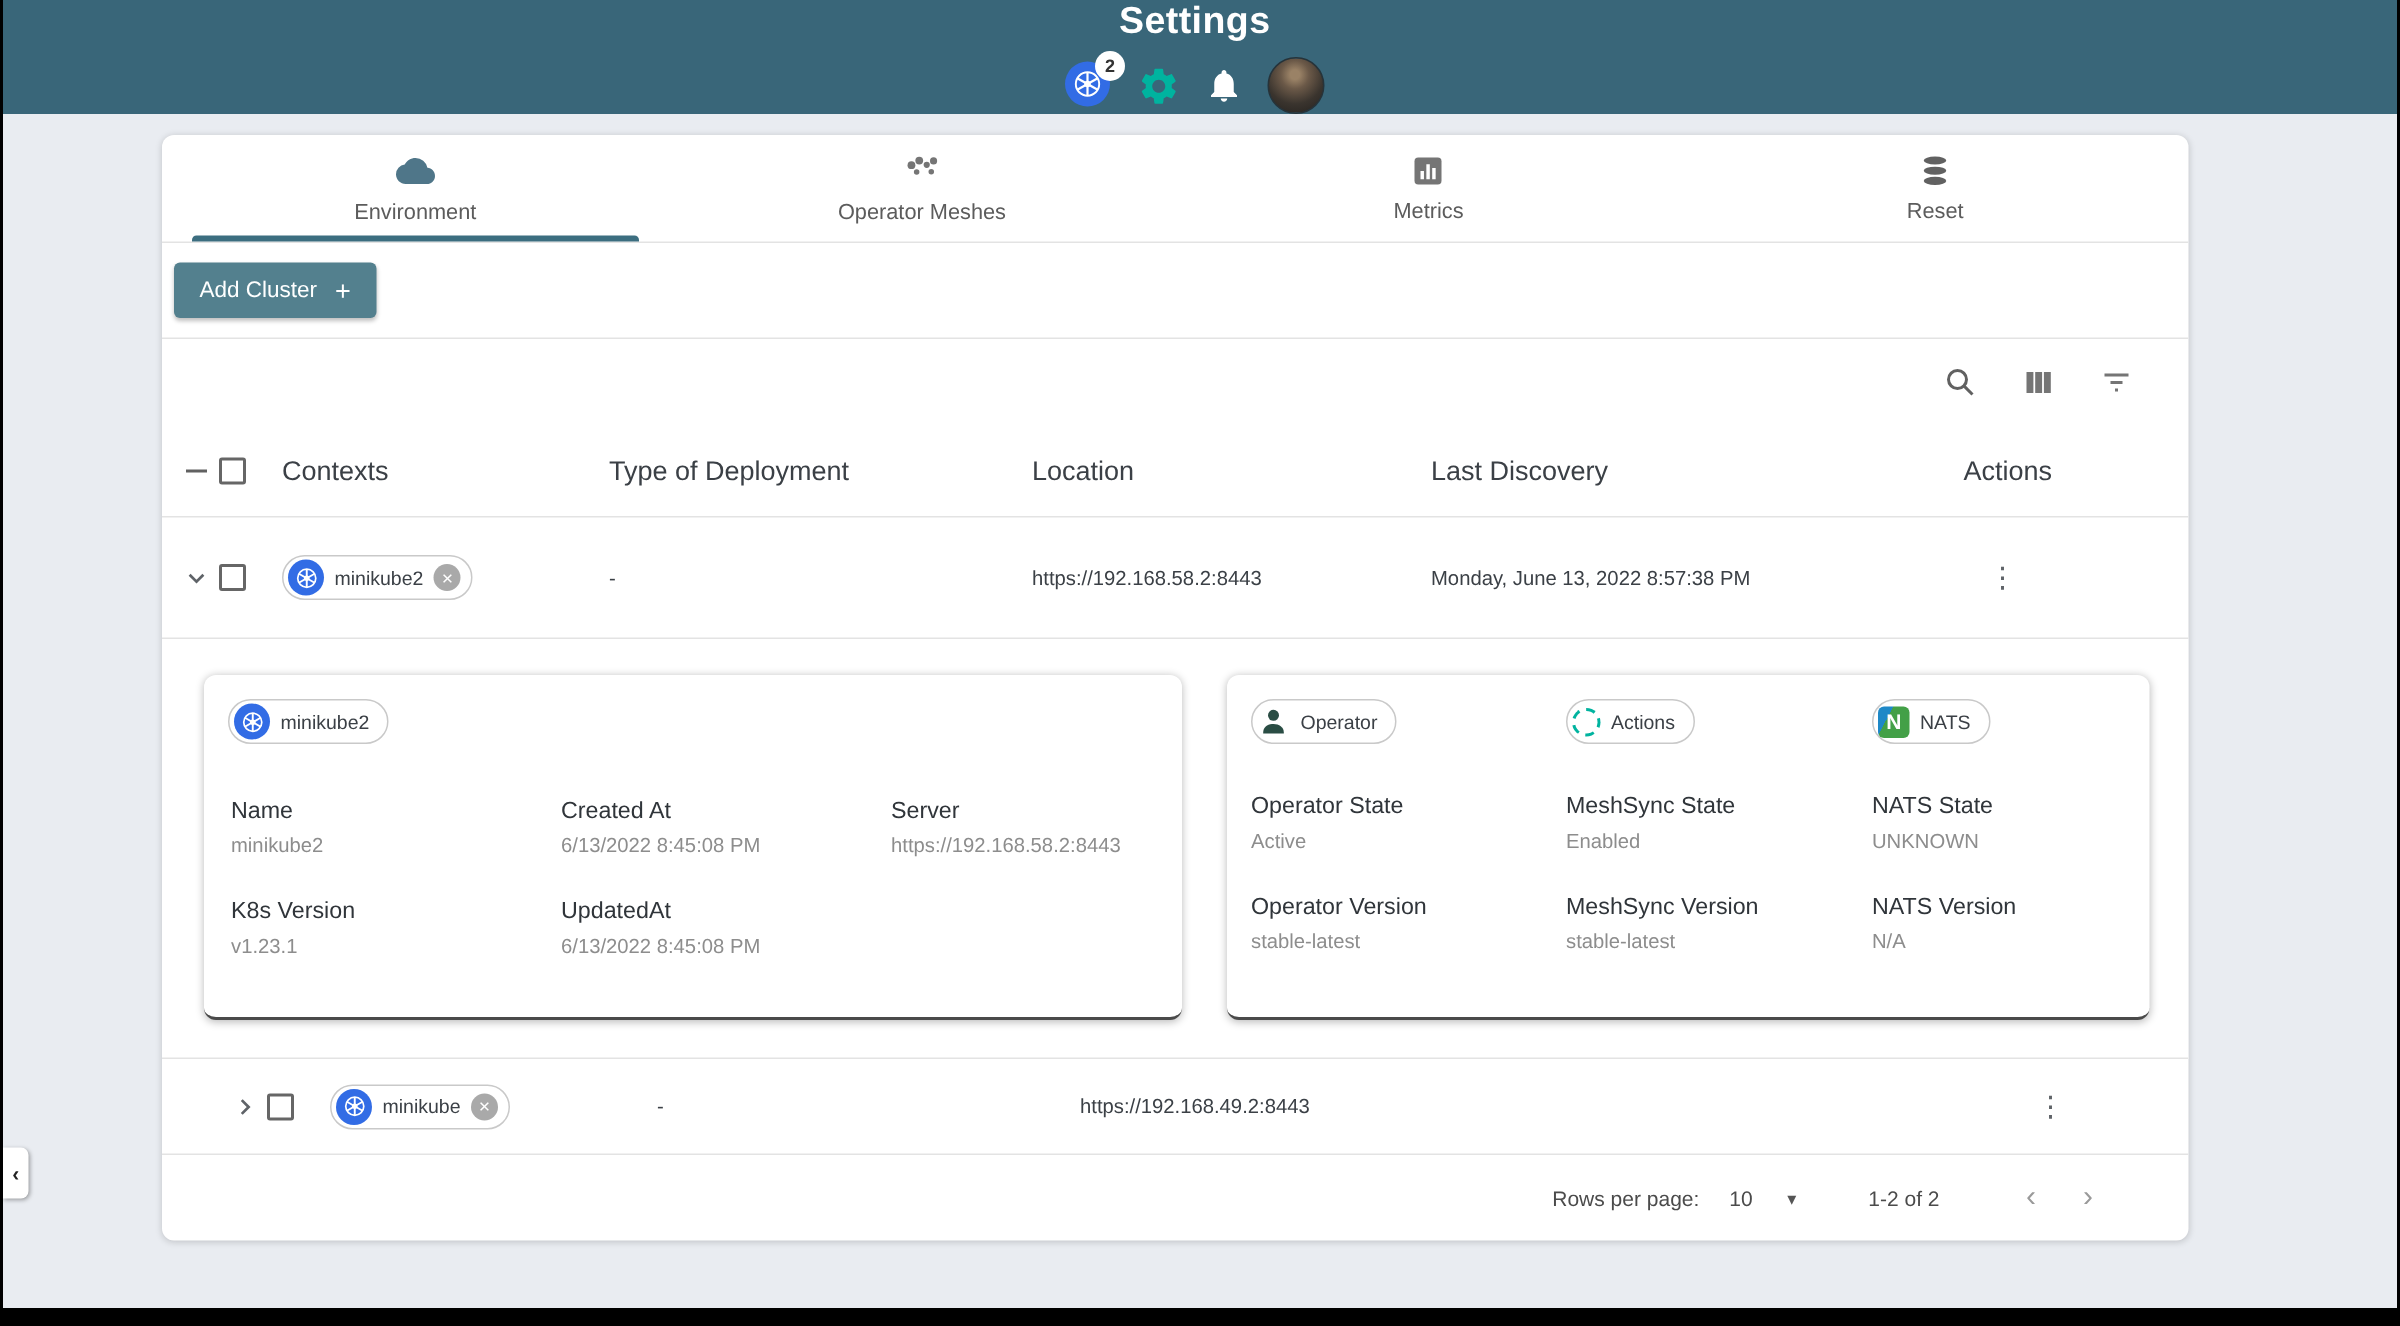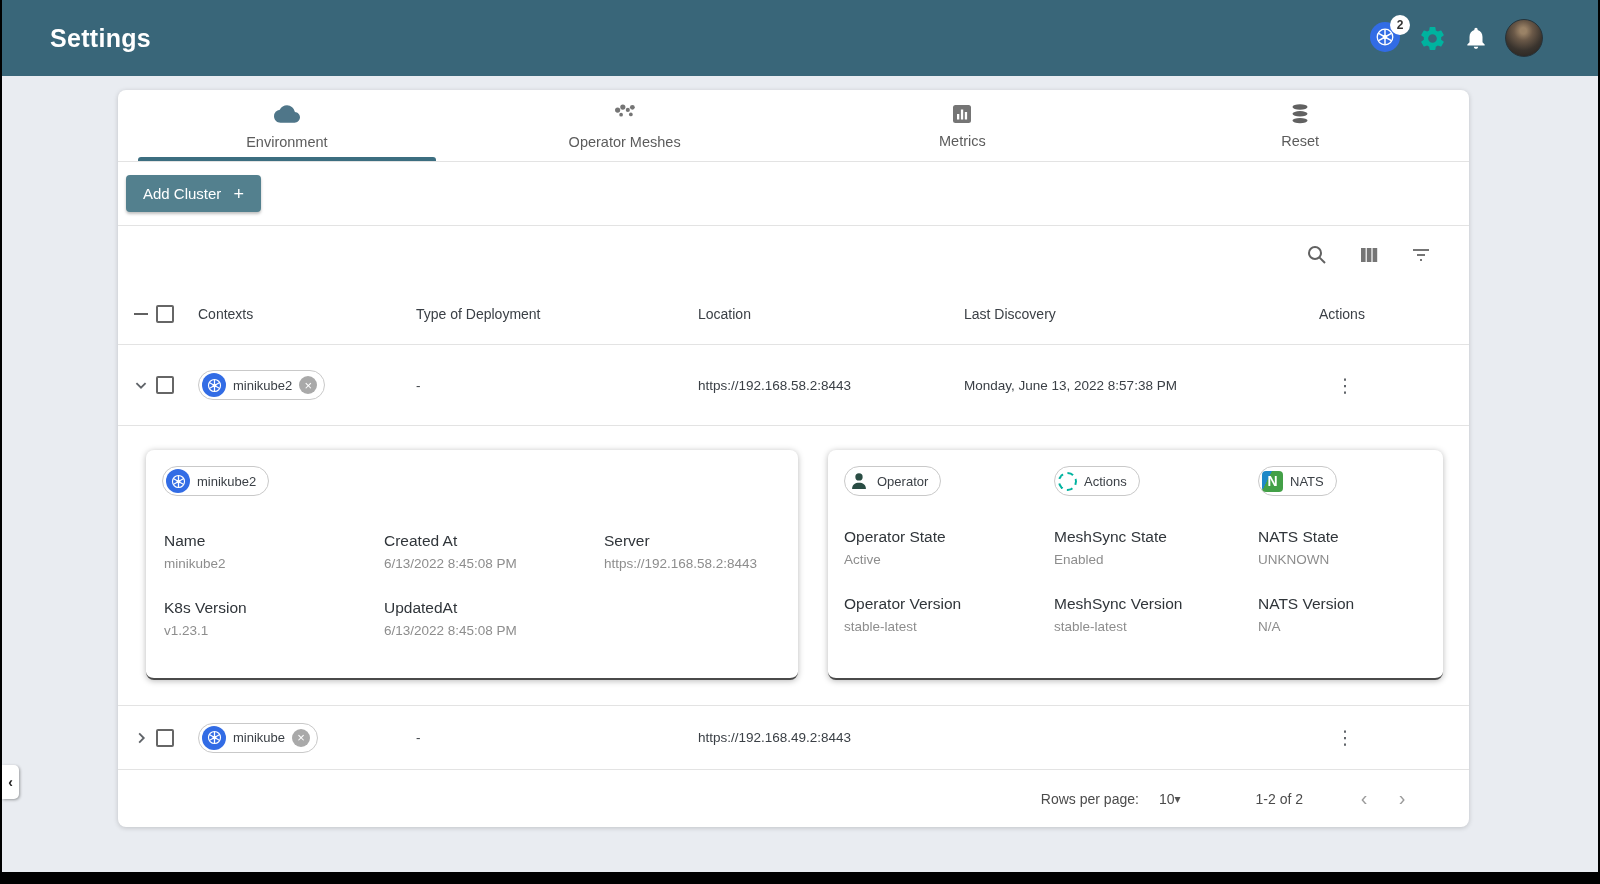--- a/index.html
+++ b/index.html
@@ -10,21 +10,21 @@
     position:relative;
     overflow:hidden;
   }
   .viewport {
     position:absolute; top:0; left:2px; width:1596px; height:872px;
     background:#e9ecf1; overflow:hidden;
   }
   
   .appbar {
     height:76px; background:#396679; display:flex; align-items:center;
-    justify-content:space-between; padding:0 55px 0 48px;
+    justify-content:space-between; padding:0 55px 0 48px;flex-direction:column;
   }
   .appbar-title { color:#fff; font-size:25px; font-weight:bold; letter-spacing:.3px; }
   .appbar-icons { display:flex; align-items:center; gap:16px; }
   .k8s-wrap { position:relative; width:32px; height:32px; cursor:pointer; }
   .k8s-circle {
     width:30px; height:30px; border-radius:50%; background:#326ce5;
     display:flex; align-items:center; justify-content:center;
   }
   .k8s-badge {
     position:absolute; top:-7px; right:-8px; width:20px; height:20px;
@@ -32,21 +32,21 @@
     display:flex; align-items:center; justify-content:center;
   }
   .icon-btn { cursor:pointer; display:flex; align-items:center; justify-content:center; }
   .avatar {
     width:38px; height:38px; border-radius:50%; cursor:pointer;
     background: radial-gradient(circle at 48% 30%, #9a8266 10%, #6b5948 30%, #3a342e 62%, #23201d 100%);
     border:1px solid #26333a;
   }
   
   .main-card {
-    position:absolute; left:116px; top:90px; width:1351px; height:737px;
+    position:absolute; left:106px; top:90px; width:1351px; height:737px;
     background:#fff; border-radius:8px; box-shadow:0 1px 5px rgba(0,0,0,.18);
     display:flex; flex-direction:column; overflow:hidden;
   }
   
   .tabs { height:72px; display:flex; border-bottom:1px solid #e3e3e3; flex:none; }
   .tab {
     flex:1; display:flex; flex-direction:column; align-items:center;
     justify-content:center; gap:7px; position:relative; cursor:pointer;
   }
   .tab-label { font-size:14.5px; color:#5c5c5c; }
@@ -58,23 +58,23 @@
   .addbar { height:64px; border-bottom:1px solid #e3e3e3; display:flex; align-items:center; padding-left:8px; flex:none; }
   .add-btn {
     background:#53808e; color:#fff; font-size:15px; border:none; border-radius:4px;
     padding:10px 17px; display:flex; gap:12px; align-items:center;
     box-shadow:0 2px 3px rgba(0,0,0,.25); cursor:pointer; font-family:inherit;
   }
   .add-plus { font-size:18px; line-height:14px; }
   
   .toolbar { height:58px; display:flex; align-items:center; justify-content:flex-end; gap:28px; padding-right:36px; flex:none; }
   
-  .thead { height:61px; display:flex; align-items:center; border-bottom:1px solid #e3e3e3; color:#3b4046; font-size:14px; flex:none; }
+  .thead { height:61px; display:flex; align-items:center; border-bottom:1px solid #e3e3e3; color:#3b4046; font-size:18px; flex:none; }
   .trow  { display:flex; align-items:center; border-bottom:1px solid #e3e3e3; font-size:13.5px; color:#3b4046; flex:none; }
-  .row1 { height:81px; } .row2 { height:64px; }
+  .row1 { height:81px; } .row2 { height:64px;padding-left:32px; }
   .col-ctrl { width:30px; margin-left:8px; display:flex; justify-content:center; }
   .col-check { width:42px; display:flex; align-items:center; }
   .col-context { width:218px; }
   .col-type { width:282px; }
   .col-loc { width:266px; }
   .col-disc { width:355px; }
   .col-actions { flex:1; }
   .checkbox { width:18px; height:18px; border:2px solid #666; border-radius:2px; background:#fff; cursor:pointer; }
   .minus-glyph { width:14px; height:2px; background:#616161; }
   .dots { font-size:19px; color:#5f6368; cursor:pointer; margin-left:16px; width:20px; text-align:center; }
@@ -106,21 +106,21 @@
   .mesh-sync-ring { width:19px; height:19px; border:2.5px dashed #00b39f; border-radius:50%; flex:none; }
   .nats-square {
     width:21px; height:21px; border-radius:4px; flex:none;
     background:linear-gradient(118deg,#1e88c7 32%,#43a047 32%);
     color:#fff; font-weight:bold; font-size:14px;
     display:flex; align-items:center; justify-content:center;
   }
   
   .tfooter { height:57px; display:flex; align-items:center; justify-content:flex-end; color:#4b4b4b; font-size:14px; padding-right:48px; flex:none; }
   .rpp-label { margin-right:20px; }
-  .rpp-select { display:flex; align-items:center; gap:0; cursor:pointer; margin-right:75px; }
+  .rpp-select { display:flex; align-items:center; gap:23px; cursor:pointer; margin-right:48px; }
   .rpp-caret { font-size:12px; color:#555; }
   .range-label { margin-right:42px; }
   .page-nav { font-size:20px; color:#9a9a9a; cursor:pointer; width:38px; text-align:center; }
   
   .sidebar-toggle {
     position:absolute; left:0; top:765px; width:17px; height:34px; background:#fff;
     border-radius:0 5px 5px 0; box-shadow:1px 1px 3px rgba(0,0,0,.35);
     display:flex; align-items:center; justify-content:center; font-weight:bold;
     color:#222; cursor:pointer; font-size:14px;
   }

